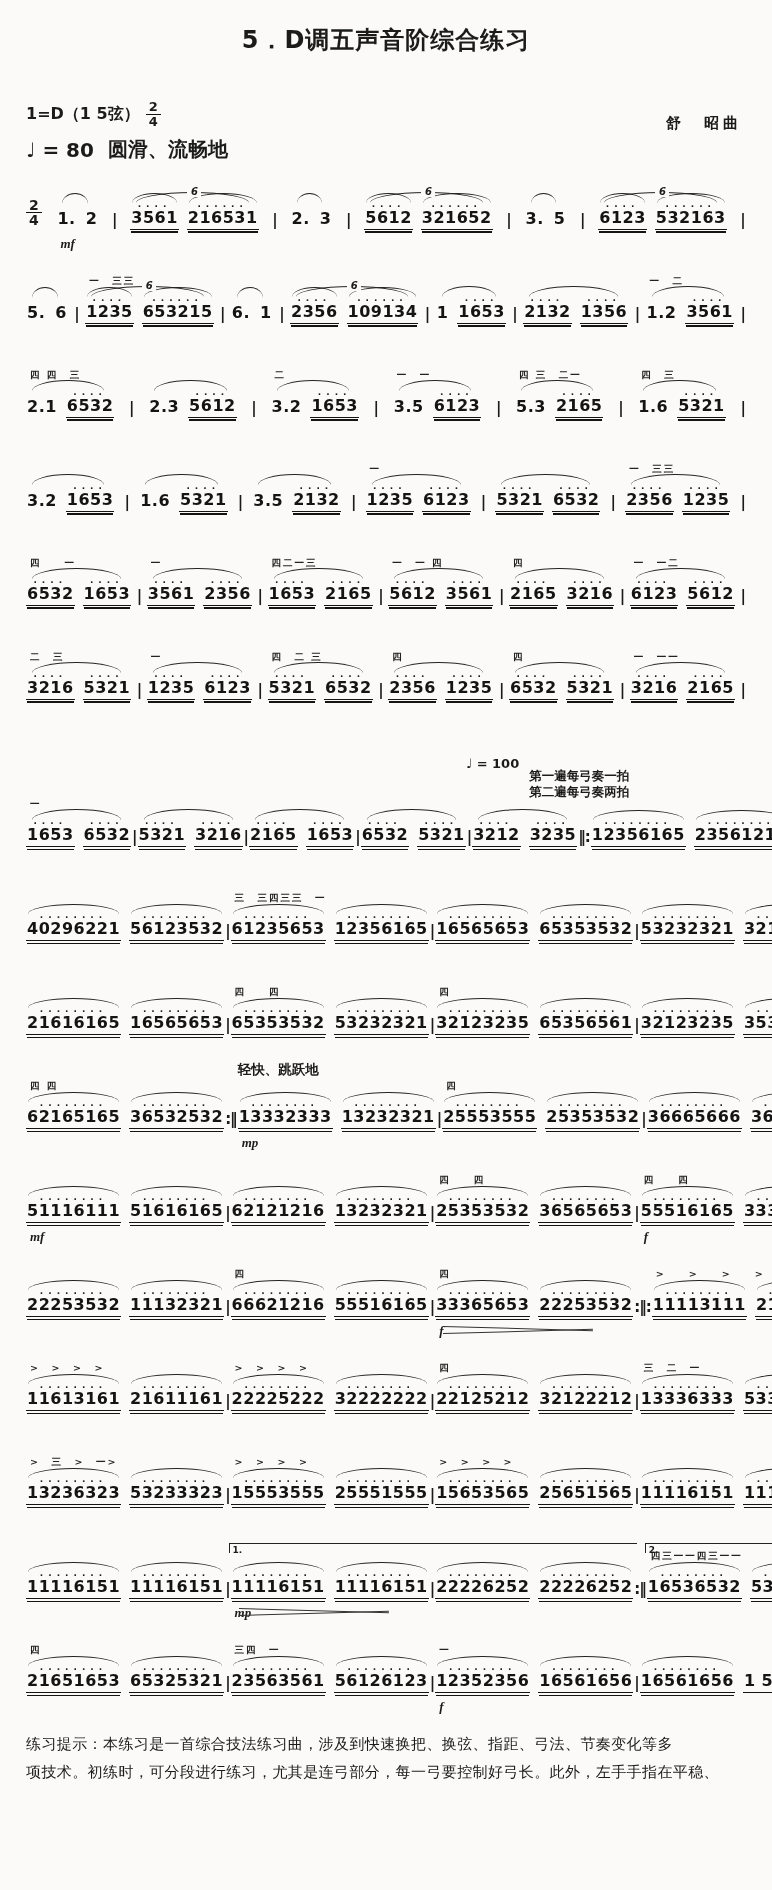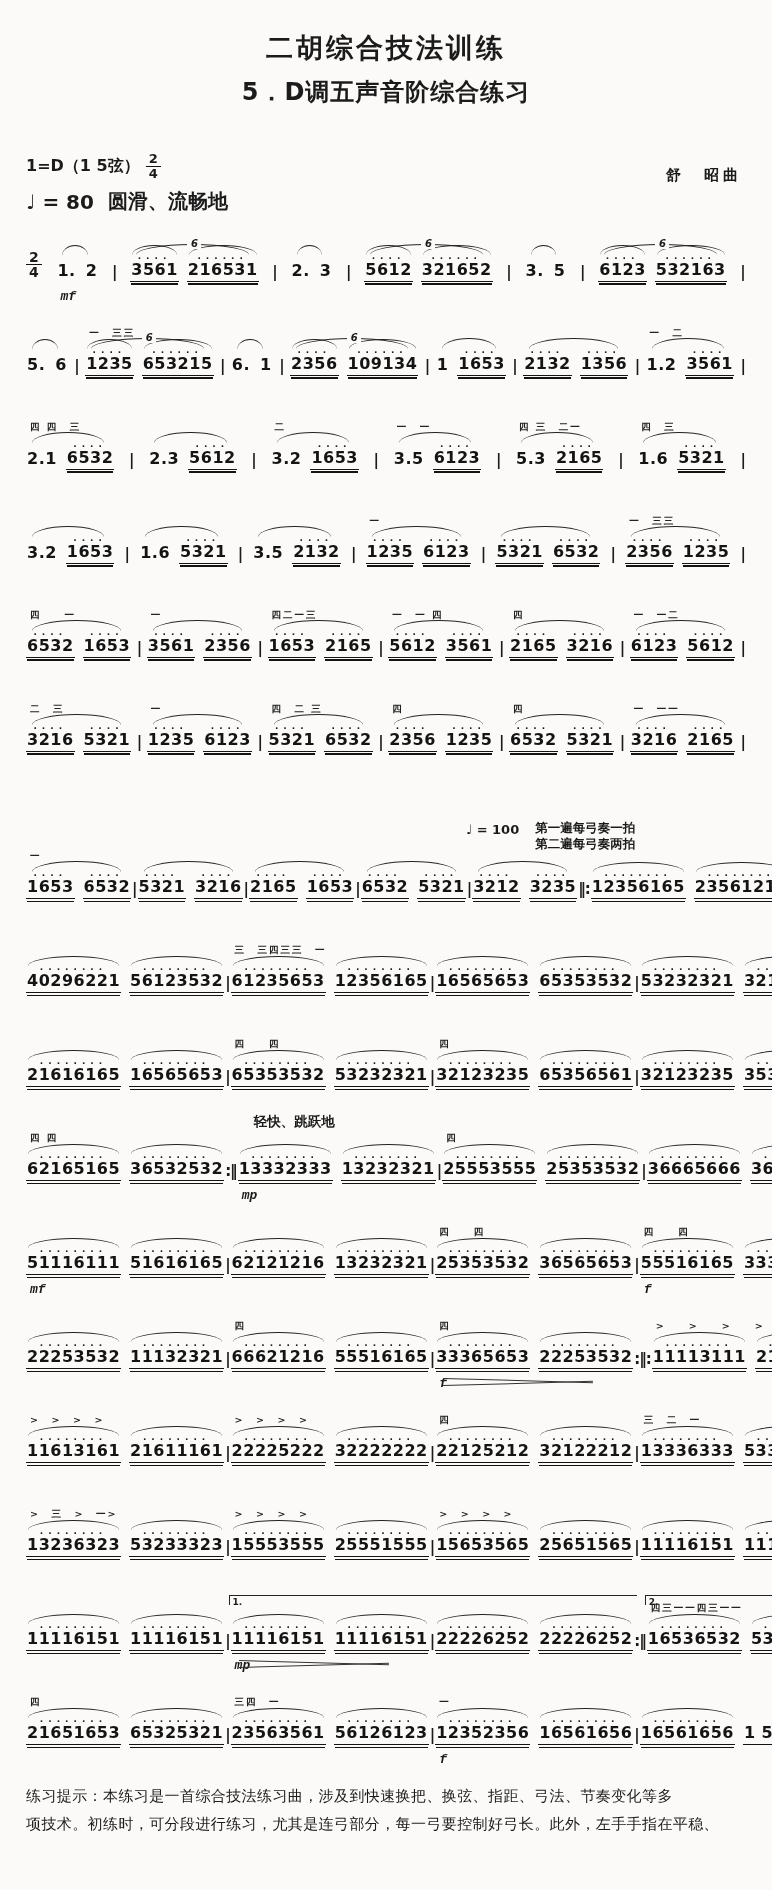--- a/index.html
+++ b/index.html
@@ -24,64 +24,63 @@
   .keyline{font-size:16px;font-weight:bold;display:flex;align-items:center;}
   .ts{display:inline-flex;flex-direction:column;align-items:center;
       font-weight:bold;font-size:13px;line-height:1.05;margin-left:6px;}
   .ts .tsb{border-top:1.6px solid #111;padding:0 3px;}
   .tempoline{font-size:20px;font-weight:bold;margin-top:8px;display:flex;gap:14px;align-items:center;}
   .composer{position:absolute;right:4px;top:14px;font-size:15px;font-weight:bold;letter-spacing:4px;margin-left:31px;}
 
   
   #score{margin-top:18px;}
   .system{padding-top:16px;margin-bottom:40px;position:relative;}
-  .midtempo{margin:0 0 10px 440px;font-size:12.5px;font-weight:bold;display:flex;gap:16px;align-items:center;}
+  .midtempo{margin:0 0 10px 440px;font-size:12.5px;font-weight:bold;display:flex;gap:10px;align-items:flex-start;}
   .mt-mark{font-size:13px;}
   .mt-notes{line-height:1.25;margin-top:12px;}
   .mrow{display:flex;justify-content:space-between;align-items:flex-end;}
   .mrow > .ts{align-self:flex-end;margin:0 2px 2px 0;font-size:14px;}
   .measure{display:inline-flex;align-items:flex-end;gap:8px;position:relative;}
   .grp{position:relative;display:inline-block;padding:16px 1px 2px 1px;}
   .num{font-size:16px;font-weight:bold;letter-spacing:0.5px;white-space:pre;color:#141414;}
   .grp.u1{border-bottom:1.6px solid #141414;}
   .grp.u2{border-bottom:1.6px solid #141414;}
   .grp.u2::after{content:"";position:absolute;left:1px;right:1px;bottom:-4px;height:1.6px;background:#141414;}
   .dots{position:absolute;top:9px;left:0;right:0;text-align:center;
         font-size:9px;font-weight:bold;letter-spacing:5px;white-space:nowrap;overflow:hidden;}
   .garc::before{content:"";position:absolute;top:1px;left:2px;right:2px;height:9px;
         border-top:1.6px solid #222;border-radius:50% 50% 0 0 / 100% 100% 0 0;}
   .marc::before{content:"";position:absolute;top:0;left:6px;right:10px;height:10px;
         border-top:1.6px solid #222;border-radius:50% 50% 0 0 / 100% 100% 0 0;}
   .tup{position:absolute;top:-6px;left:0;right:0;margin:auto;width:14px;text-align:center;
        font-size:10px;font-style:italic;font-weight:bold;background:#fbfaf8;z-index:2;}
   .fing{position:absolute;top:-11px;left:4px;font-size:9.5px;font-weight:bold;
         white-space:nowrap;letter-spacing:2px;color:#222;}
-  .expr{position:absolute;top:-30px;left:16px;font-size:13.5px;font-weight:bold;white-space:nowrap;}
-  .dyn{position:absolute;bottom:-22px;left:4px;font-family:Liberation Mono, monospace;
+  .expr{position:absolute;top:-30px;left:0;font-size:13.5px;font-weight:bold;white-space:nowrap;}
+  .dyn{position:absolute;bottom:-22px;left:4px;font-family:Liberation Serif, serif;
        font-style:italic;font-weight:bold;font-size:13px;}
   .bar{font-weight:bold;font-size:15px;align-self:flex-end;padding:0 1px 1px 1px;letter-spacing:-1px;}
   .volta::before{content:"";position:absolute;top:-18px;left:-2px;right:-10px;height:9px;
         border-top:1.6px solid #222;border-left:1.6px solid #222;}
   .volta-cont::before{content:"";position:absolute;top:-18px;left:-10px;right:-4px;height:9px;
         border-top:1.6px solid #222;}
   .vlabel{position:absolute;top:-16px;left:2px;font-size:9px;font-weight:bold;}
   .hpA,.hpB{position:absolute;left:8px;width:150px;height:1.2px;background:#333;transform-origin:left center;}
   .hpA{bottom:-10px;transform:rotate(1.6deg);}
   .hpB{bottom:-17px;transform:rotate(-1.6deg);}
 
   
   .footer{margin-top:26px;}
   .footer p{margin:0 0 4px 0;font-size:15px;font-weight:normal;line-height:1.55;letter-spacing:0.4px;}
 </style>
 </head>
 <body>
 
 <div class="sheet">
 
-  <div class="title">二胡综合技法训练</div>
   <div class="subtitle">5．D调五声音阶综合练习</div>
 
   <div class="meta">
     <div class="keyline">
       <span>1=D（1 5弦）</span>
       <span class="ts">
         <span>2</span>
         <span class="tsb">4</span>
       </span>
     </div>

